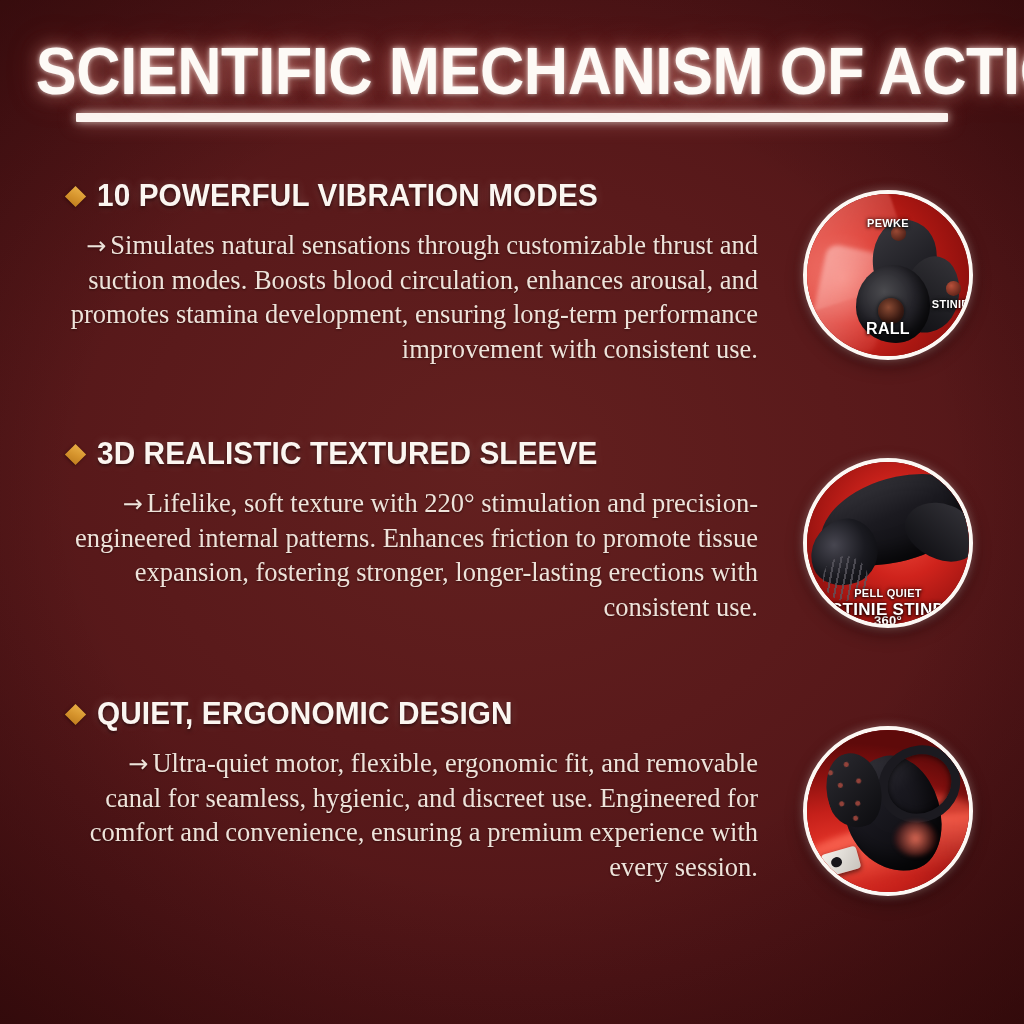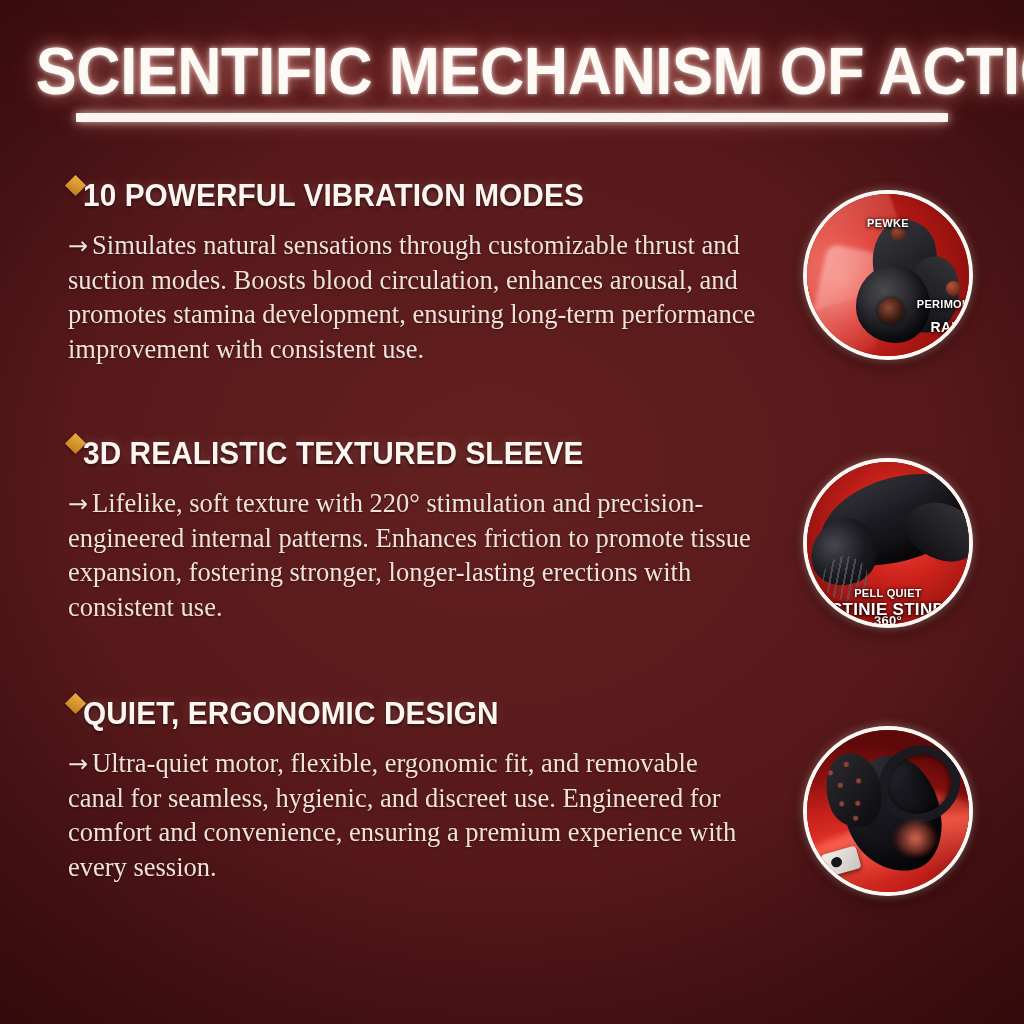--- a/index.html
+++ b/index.html
@@ -72,21 +72,22 @@
     z-index: 4;
   }
   .feature {
     margin-bottom: 4px;
   }
   .feature.f1 { height: 254px; }
   .feature.f2 { height: 256px; }
 
   .feature-head {
     display: flex;
-    align-items: flex-start;
+    align-items: center;
+    gap: 14px;
     margin-bottom: 14px;
   }
   .diamond {
     width: 15px;
     height: 15px;
     background: linear-gradient(160deg, #e8ae45 0%, #d5932c 55%, #c07f1f 100%);
     transform: rotate(45deg);
     flex: 0 0 auto;
     box-shadow: 0 1px 3px rgba(30,4,6,0.6);
   }
@@ -103,20 +104,21 @@
       0 0 10px rgba(255,225,215,0.22);
     white-space: nowrap;
   }
   .feature-body {
     font-family: "Liberation Serif", "DejaVu Serif", serif;
     font-size: 26.5px;
     line-height: 1.31;
     color: #eee3da;
     max-width: 690px;
     text-shadow: 0 1px 2px rgba(30,4,6,0.55);
+    text-align: right;
   }
   .arrow {
     font-family: "DejaVu Sans", sans-serif;
     font-size: 24px;
     color: #eee3da;
     padding-right: 4px;
   }
 
   
   .photo-col {
@@ -222,21 +224,21 @@
   }
   .p1-stud2 {
     position: absolute;
     left: 86%; top: 54%;
     width: 9%; height: 9%;
     border-radius: 50%;
     background: radial-gradient(circle at 35% 32%, #b8503a, #46170f);
   }
   .p1-cap-a { top: 14%; font-size: 11px; }
   .p1-cap-b { top: 64%; font-size: 11px; text-align: right; padding-right: 3px; }
-  .p1-cap-c { top: 78%; font-size: 14px; text-align: right; padding-right: 36px; }
+  .p1-cap-c { top: 78%; font-size: 16px; text-align: center; padding-right: 36px; }
 
   
   .p2-bg {
     position: absolute; inset: 0;
     background: radial-gradient(circle at 58% 42%, #ef4a3c 0%, #cf231c 36%, #991310 72%, #690a0a 100%);
   }
   .p2-shape {
     position: absolute;
     left: 6%; top: 10%;
     width: 96%; height: 52%;
@@ -402,21 +404,21 @@
         <div class="p1-bg"></div>
         <div class="p1-panel"></div>
         <div class="p1-panel2"></div>
         <div class="p1-arm"></div>
         <div class="p1-arm2"></div>
         <div class="p1-body"></div>
         <div class="p1-knob"></div>
         <div class="p1-stud1"></div>
         <div class="p1-stud2"></div>
         <div class="photo-caption p1-cap-a">PEWKE</div>
-        <div class="photo-caption p1-cap-b">PERIMOL</div>
+        <div class="photo-caption p1-cap-b">STINIE</div>
         <div class="photo-caption p1-cap-c">RALL</div>
       </div>
     </div>
 
     <div class="photo">
       <div class="photo-inner">
         <div class="p2-bg"></div>
         <div class="p2-shape"></div>
         <div class="p2-tail"></div>
         <div class="p2-head"></div>

